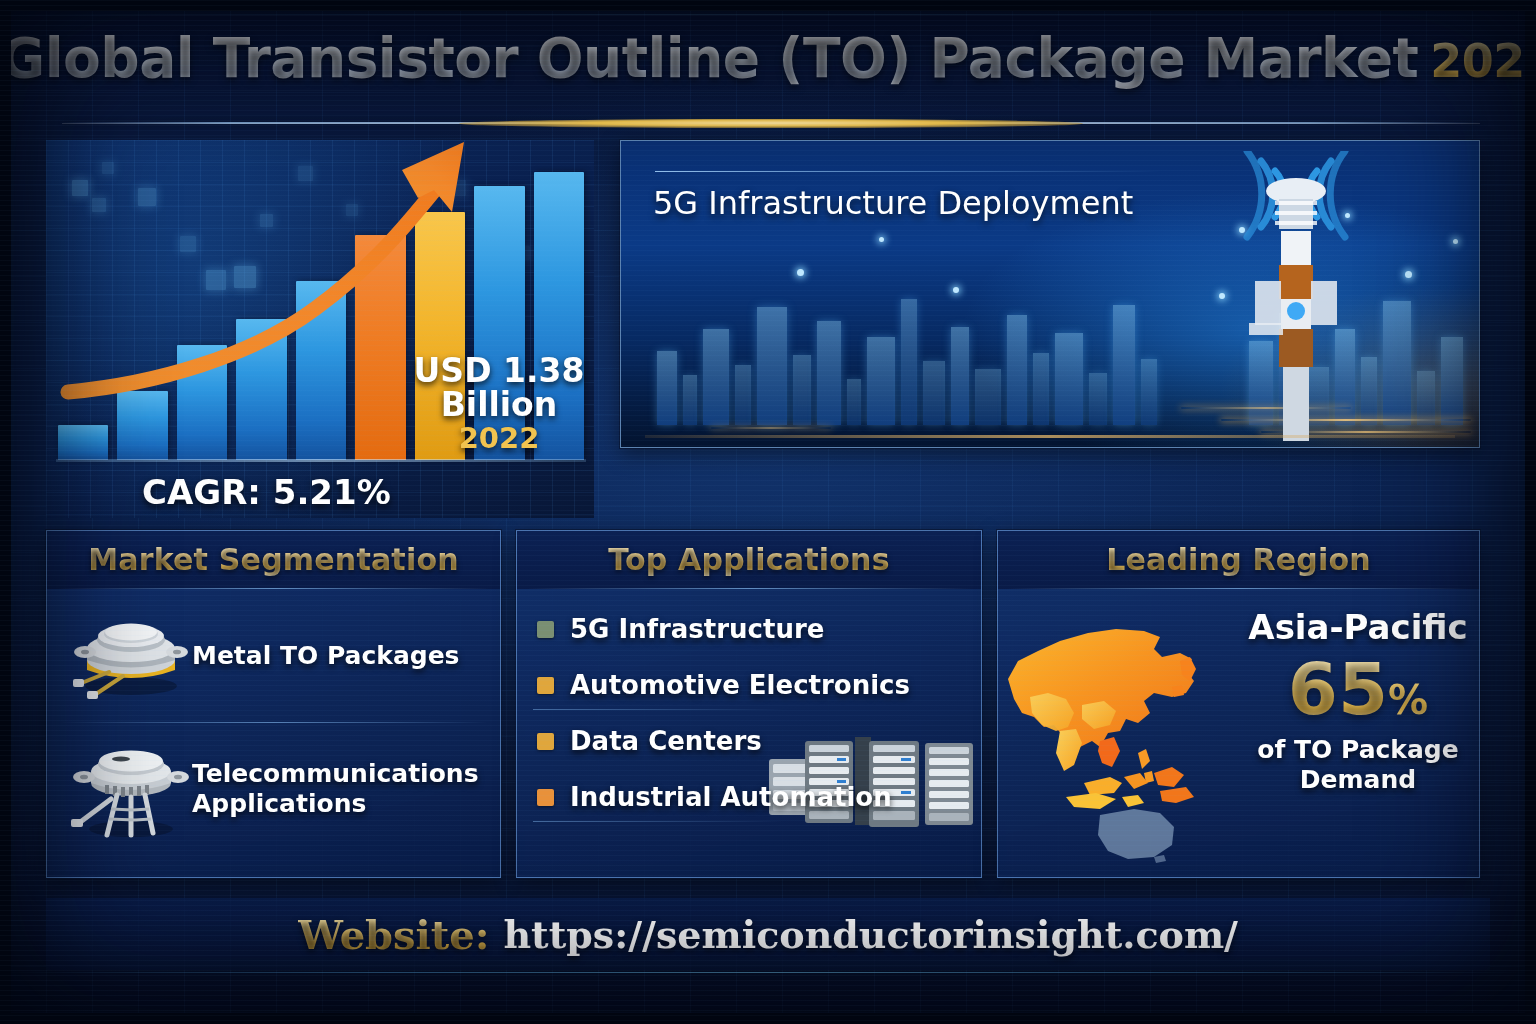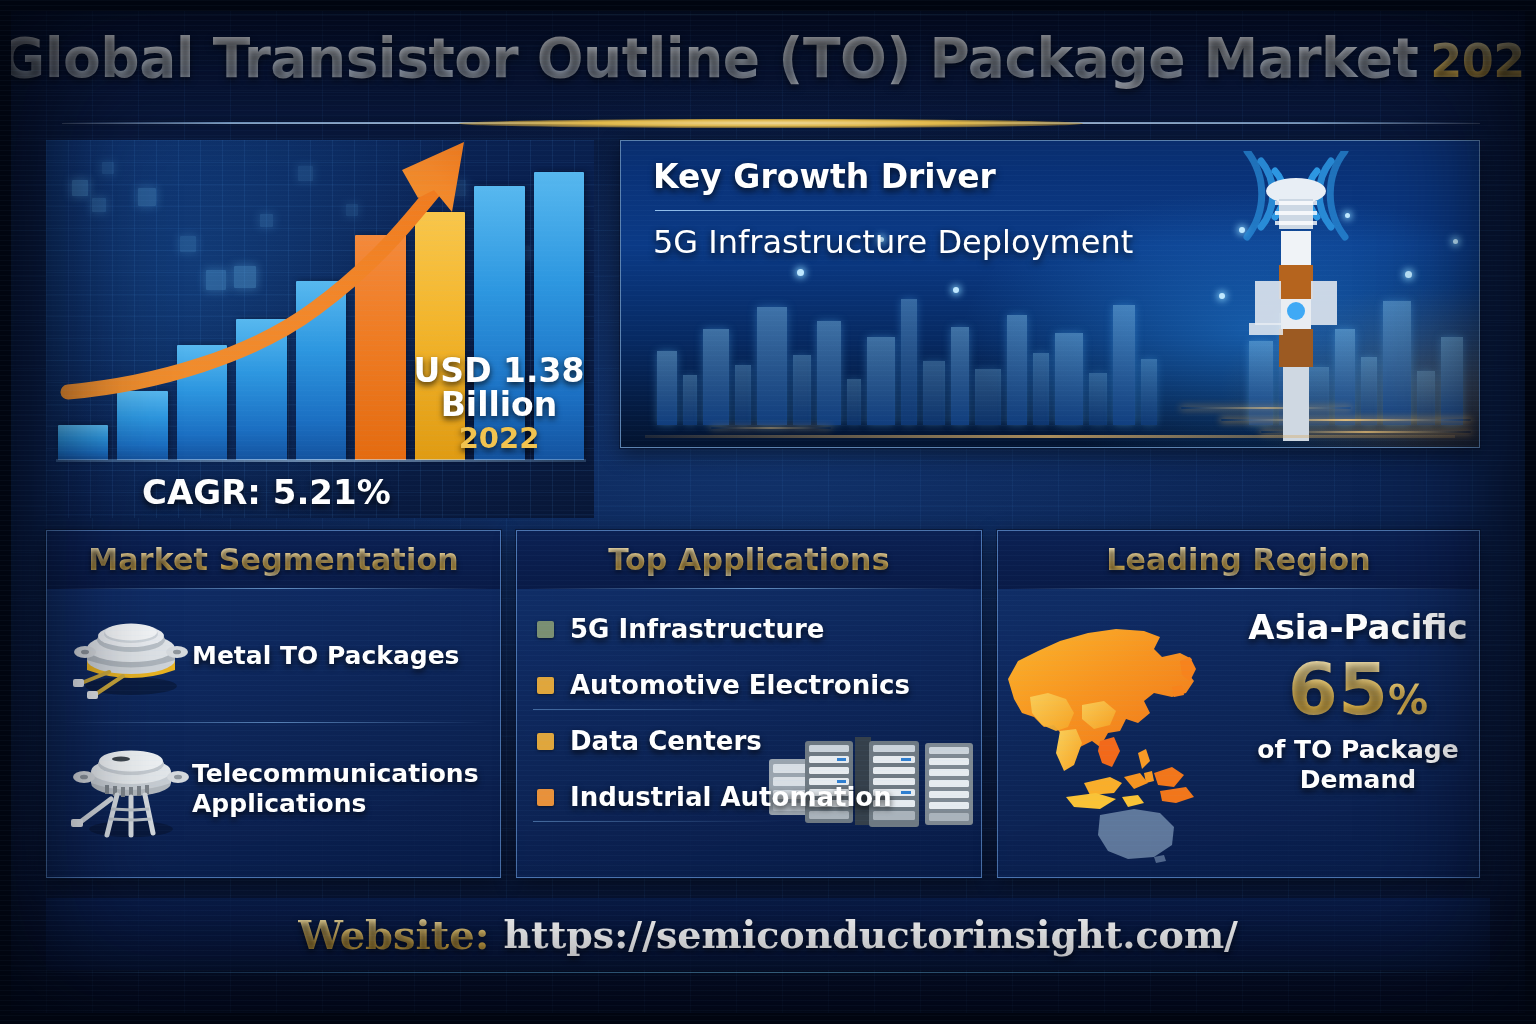--- a/index.html
+++ b/index.html
@@ -333,21 +333,20 @@
       <rect x="90" y="148" width="30" height="30" fill="#e9edf2"></rect>
       <rect x="88" y="178" width="34" height="38" fill="#9c5a22"></rect>
       <rect x="92" y="216" width="26" height="74" fill="#cfd8e2"></rect>
       <rect x="64" y="130" width="26" height="44" fill="#dfe6ee" opacity=".9"></rect>
       <rect x="120" y="130" width="26" height="44" fill="#dfe6ee" opacity=".9"></rect>
       <rect x="58" y="172" width="34" height="12" fill="#e6ecf2" opacity=".85"></rect>
       <circle cx="105" cy="160" r="9" fill="#3fa9f5"></circle>
     </svg>
 
     <div id="driver-texts">
-      <div id="driver-title">Key Growth Driver</div>
       <div id="driver-rule"></div>
       <div id="driver-sub">5G Infrastructure Deployment</div>
     </div>
 
     <div id="driver-underline"></div>
   </div>
 
   <div class="panel" id="seg-panel">
     <div class="panel-head small">
       <span class="htxt">Market Segmentation</span>

